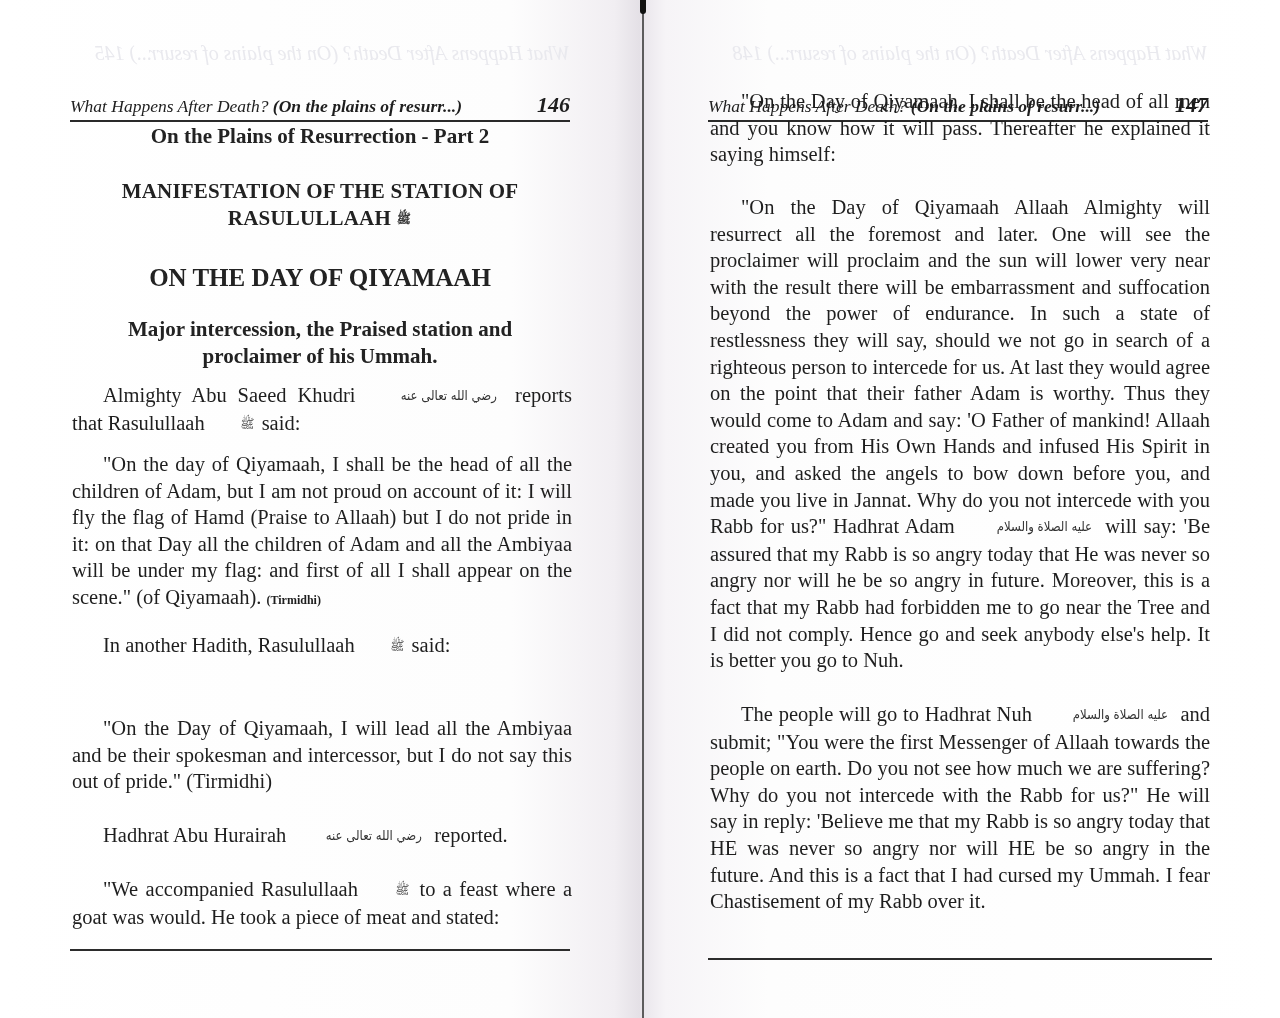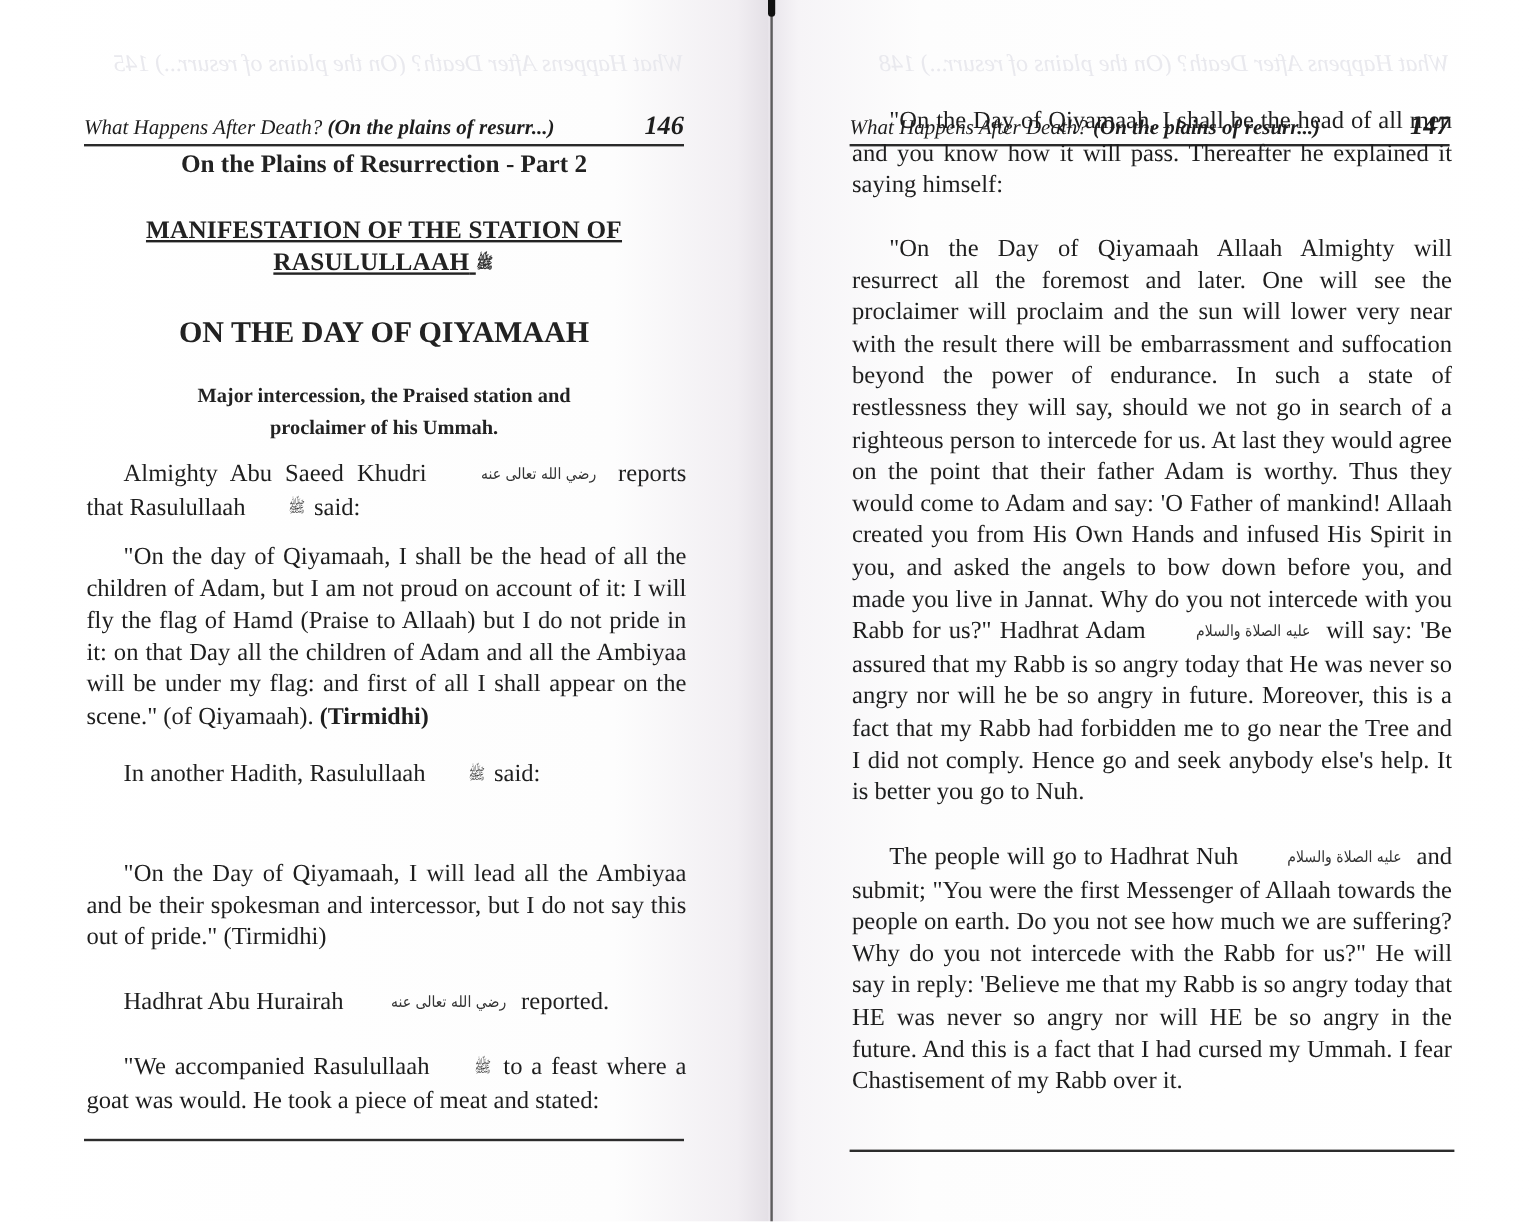--- a/index.html
+++ b/index.html
@@ -73,23 +73,23 @@
     
     .heading {
       position: absolute;
       left: 70px;
       width: 500px;
       text-align: center;
       font-weight: bold;
       color: #222;
     }
     .h-part { top: 124px; font-size: 21px; }
-    .h-manifest { top: 178px; font-size: 21px; line-height: 27px; letter-spacing: 0.2px; text-decoration: underline; }
+    .h-manifest { top: 178px; font-size: 21px; line-height: 27px; letter-spacing: 0.2px; }
     .h-day { top: 264px; font-size: 25px; }
-    .h-major { top: 316px; font-size: 17px; line-height: 27px; }
+    .h-major { top: 316px; font-size: 21px; line-height: 27px; }
 
     
     .text-block {
       position: absolute;
       width: 500px;
       font-size: 20.5px;
       line-height: 26.6px;
       text-align: justify;
       color: #1e1e1e;
     }
@@ -98,21 +98,21 @@
     .indent { text-indent: 31px; }
     .honorific {
       display: inline-block;
       font-size: 13px;
       font-family: "DejaVu Sans", sans-serif;
       color: #333;
       vertical-align: 2px;
       letter-spacing: -1px;
       transform: scaleX(0.9);
     }
-    .cite-bold { font-weight: bold; font-size: 20px; }
+    .cite-bold { font-weight: bold; font-size: 12px; }
 
     .footer-rule {
       position: absolute;
       height: 0;
       border-top: 2px solid #2c2c2c;
     }
     .page-left .footer-rule { left: 70px; width: 500px; top: 949px; }
     .page-right .footer-rule { left: 68px; width: 504px; top: 958px; }
 
     

